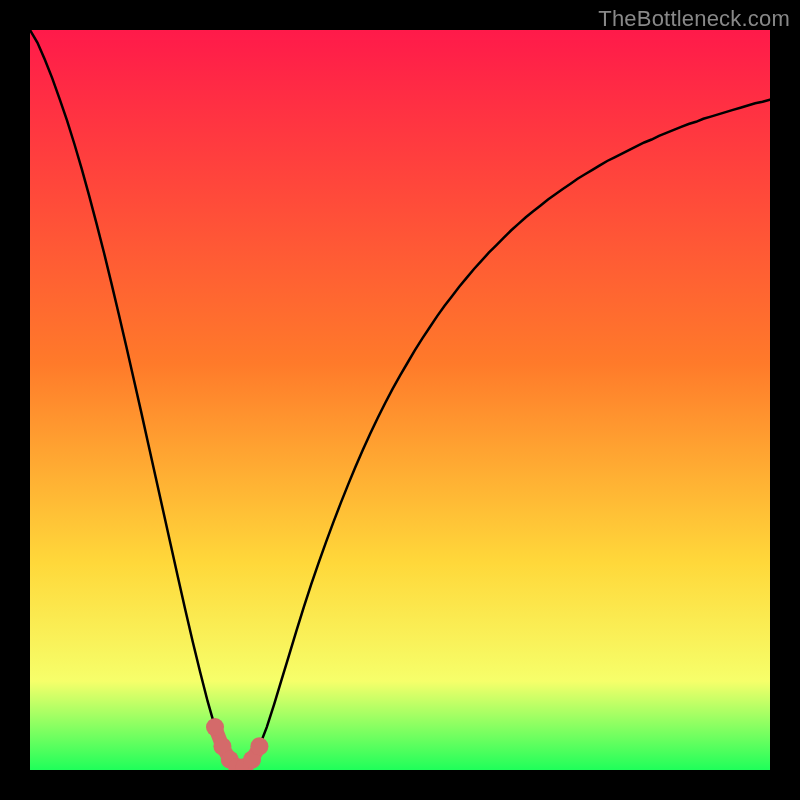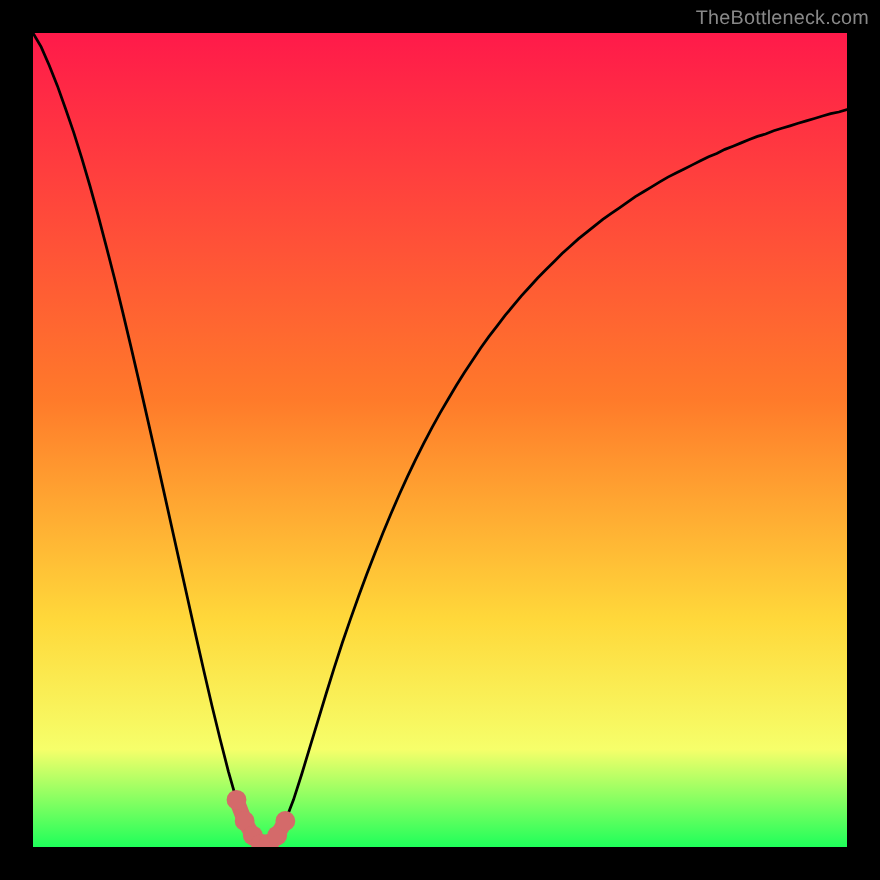--- a/index.html
+++ b/index.html
@@ -24,21 +24,21 @@
     top: 30px;
     width: 740px;
     height: 740px;
     display: block;
   }
   .watermark {
     position: absolute;
     top: 6px;
     right: 10px;
     font-family: Arial, Helvetica, sans-serif;
-    font-size: 18px;
+    font-size: 22px;
     color: #888;
     letter-spacing: 0.2px;
     user-select: none;
   }
 </style>
 </head>
 <body>
 
 <div class="frame">
 

